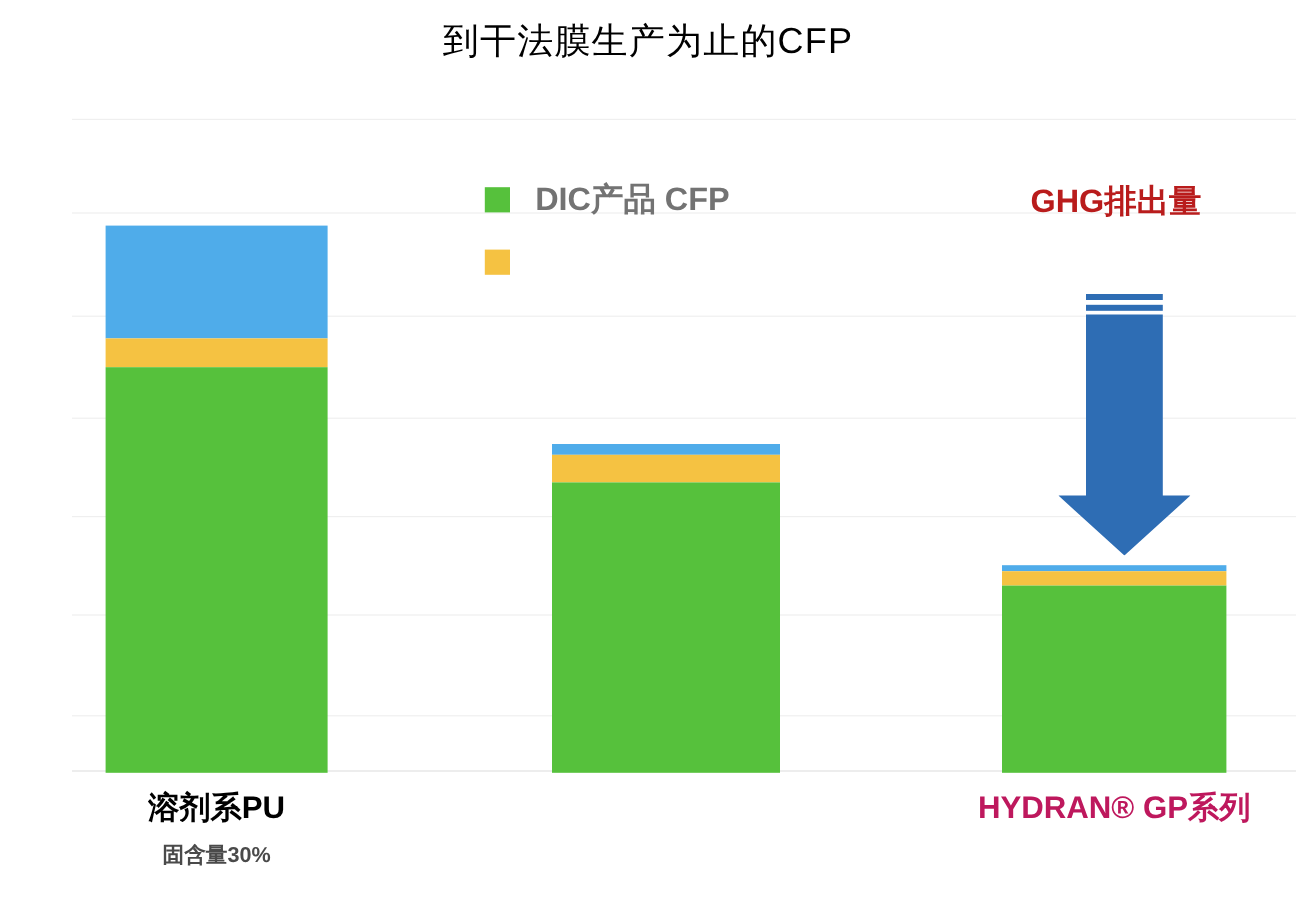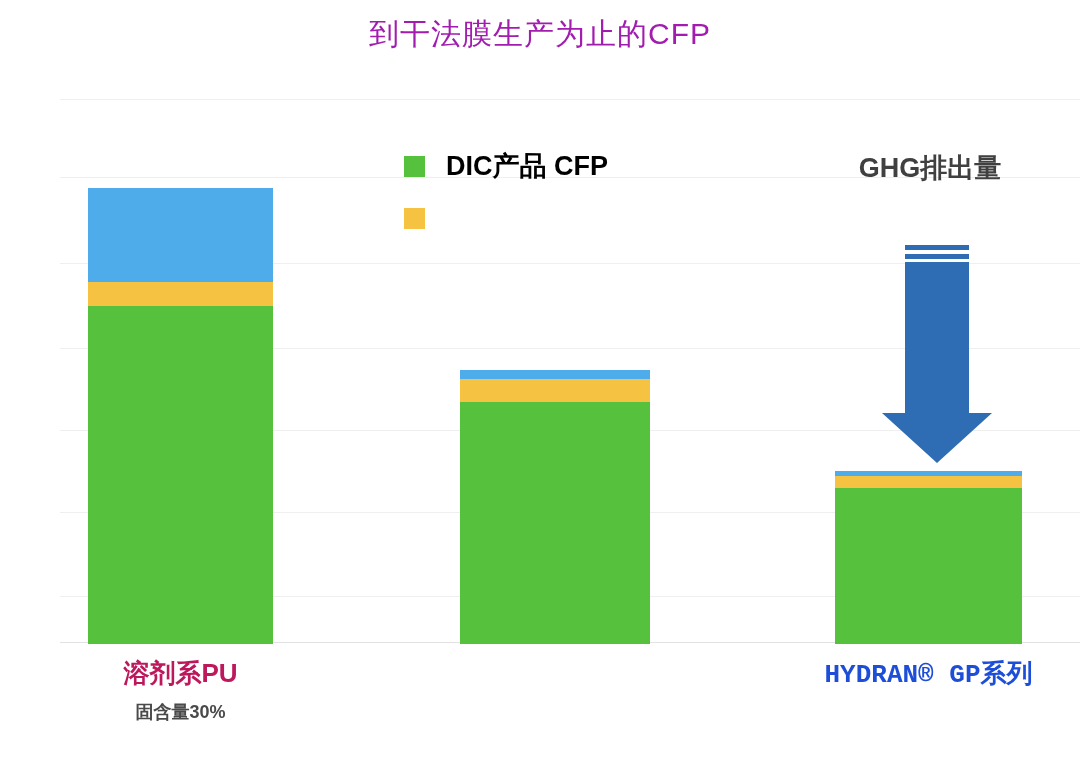--- a/index.html
+++ b/index.html
@@ -16,21 +16,21 @@
   }
 
   
   #chart-title {
     position: absolute;
     left: 0;
     top: 14px;
     width: 1080px;
     text-align: center;
     font-size: 30px;
-    color: #a21caf;
+    color: #000000;
     letter-spacing: 1px;
     white-space: nowrap;
   }
 
   
   #plot-area {
     position: absolute;
     left: 60px;
     top: 96px;
     width: 1020px;
@@ -98,34 +98,34 @@
   }
   .legend-swatch {
     width: 21px;
     height: 21px;
     flex: 0 0 21px;
     margin-right: 21px;
   }
   .legend-label {
     font-size: 27px;
     font-weight: bold;
-    color: #000000;
+    color: #737373;
     white-space: nowrap;
   }
 
   
   #callout {
     position: absolute;
     left: 820px;
     top: 152px;
     width: 220px;
     text-align: center;
     font-size: 27px;
     font-weight: bold;
-    color: #404040;
+    color: #b91c1c;
     line-height: 1.24;
     white-space: nowrap;
   }
 
   
   #down-arrow {
     position: absolute;
     left: 882px;
     top: 245px;
     width: 110px;
@@ -141,24 +141,24 @@
 
   
   .cat-block {
     position: absolute;
     top: 656px;
     text-align: center;
   }
   .cat-label {
     font-size: 26px;
     font-weight: bold;
-    color: #be185d;
-    white-space: nowrap;
-  }
-  .cat-label.brand { color: #1d4ed8; font-family: Liberation Mono, monospace; }
+    color: #000000;
+    white-space: nowrap;
+  }
+  .cat-label.brand { color: #be185d; }
   .cat-sub {
     margin-top: 9px;
     font-size: 18px;
     font-weight: bold;
     color: #4a4a4a;
     white-space: nowrap;
   }
 </style>
 </head>
 <body>

